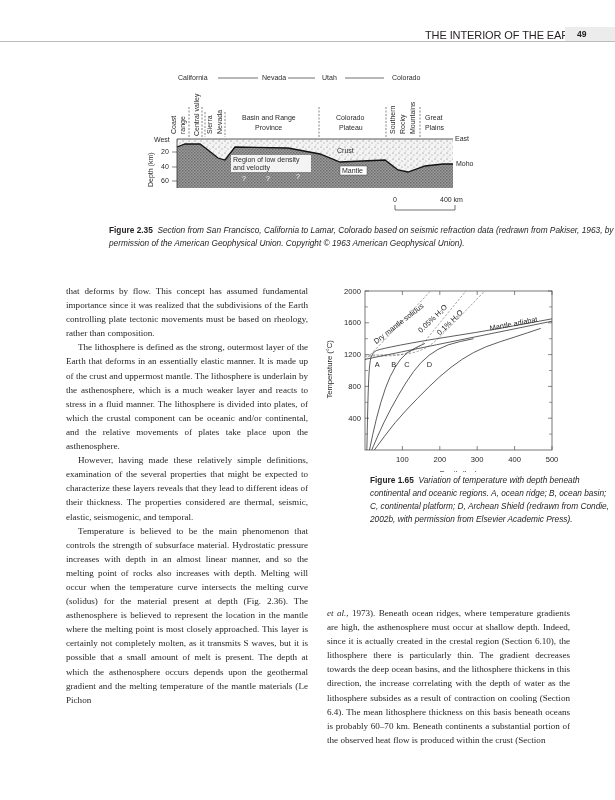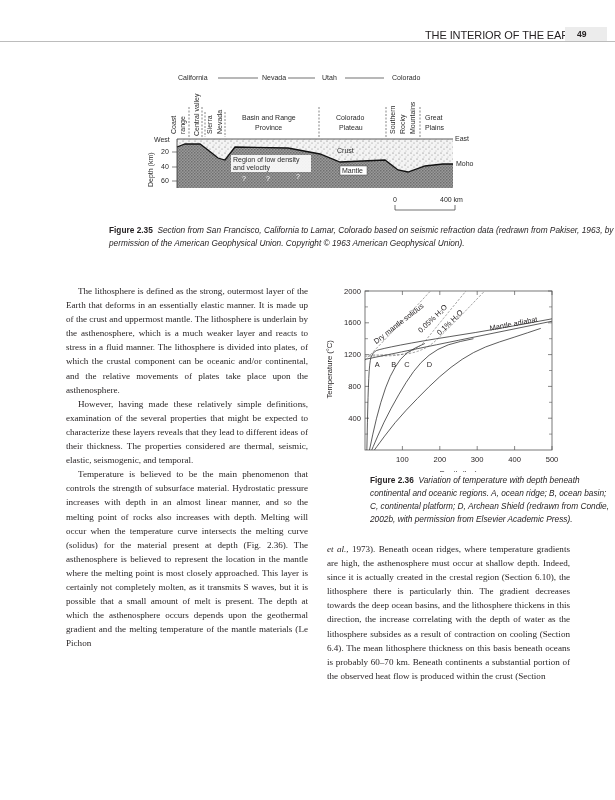--- a/index.html
+++ b/index.html
@@ -1,35 +1,35 @@
 <!DOCTYPE html>
 <html><head>
 <meta charset="utf-8">
 <style>
   html, body { margin: 0; padding: 0; background: #ffffff; }
   body { width: 615px; height: 800px; position: relative; overflow: hidden; font-family: "Liberation Serif", serif; color: #231f20; }
   .header-rule { position: absolute; left: 0; top: 41px; width: 615px; height: 1px; background: #bcbcbc; }
   .header-title { position: absolute; left: 425px; top: 29px; font-family: "Liberation Sans", sans-serif; font-size: 11px; letter-spacing: -0.1px; color: #231f20; }
-  .header-page-box { position: absolute; left: 565px; top: 27px; width: 42px; height: 14px; background: #ececec; }
+  .header-page-box { position: absolute; left: 565px; top: 27px; width: 50px; height: 14px; background: #ececec; }
   .header-page { position: absolute; left: 12px; top: 2px; font-family: "Liberation Sans", sans-serif; font-weight: bold; font-size: 8.6px; color: #231f20; }
 
   .fig35 { position: absolute; left: 140px; top: 62px; width: 345px; height: 160px; }
   .fig35 svg { position: absolute; left: 0; top: 0; }
   .s35 { font-family: "Liberation Sans", sans-serif; font-size: 7px; fill: #2a2a2a; }
 
   .caption { position: absolute; font-family: "Liberation Sans", sans-serif; font-size: 8.3px; line-height: 13px; color: #231f20; font-style: italic; margin-left: 43px; }
   .caption b { font-style: normal; font-weight: bold; }
   .cap35 { left: 66px; top: 224px; width: 520px; }
   .cap36 { left: 327px; top: 474px; width: 240px; }
 
   .col { position: absolute; font-size: 9.1px; line-height: 14.1px; text-align: justify; color: #231f20; }
   .col p { margin: 0; }
   .col p.ind { text-indent: 12px; }
   .left-col { left: 66px; top: 284px; width: 242px; }
-  .right-col { left: 327px; top: 542px; width: 243px; }
+  .right-col { left: 327px; top: 606px; width: 243px; }
 
   .fig36 { position: absolute; left: 320px; top: 282px; width: 260px; height: 190px; }
   .ax { font-family: "Liberation Sans", sans-serif; font-size: 7.6px; fill: #231f20; }
   .lbl { font-family: "Liberation Sans", sans-serif; font-size: 7.4px; fill: #231f20; }
 </style>
 </head>
 <body>
 
 <div>
   <span class="header-title">THE INTERIOR OF THE EARTH</span>
@@ -126,20 +126,21 @@
     <text class="s35" x="300" y="140">400 km</text>
   </svg>
 </div>
 
 <div class="caption cap35">
   <b>Figure 2.35</b>&nbsp;
   <span>Section from San Francisco, California to Lamar, Colorado based on seismic refraction data (redrawn from Pakiser, 1963, by permission of the American Geophysical Union. Copyright © 1963 American Geophysical Union).</span>
 </div>
 
 <div class="col left-col">
+  <p>that deforms by flow. This concept has assumed fundamental importance since it was realized that the subdivisions of the Earth controlling plate tectonic movements must be based on rheology, rather than composition.</p>
   <p class="ind">The lithosphere is defined as the strong, outermost layer of the Earth that deforms in an essentially elastic manner. It is made up of the crust and uppermost mantle. The lithosphere is underlain by the asthenosphere, which is a much weaker layer and reacts to stress in a fluid manner. The lithosphere is divided into plates, of which the crustal component can be oceanic and/or continental, and the relative movements of plates take place upon the asthenosphere.</p>
   <p class="ind">However, having made these relatively simple definitions, examination of the several properties that might be expected to characterize these layers reveals that they lead to different ideas of their thickness. The properties considered are thermal, seismic, elastic, seismogenic, and temporal.</p>
   <p class="ind">Temperature is believed to be the main phenomenon that controls the strength of subsurface material. Hydrostatic pressure increases with depth in an almost linear manner, and so the melting point of rocks also increases with depth. Melting will occur when the temperature curve intersects the melting curve (solidus) for the material present at depth (Fig. 2.36). The asthenosphere is believed to represent the location in the mantle where the melting point is most closely approached. This layer is certainly not completely molten, as it transmits S waves, but it is possible that a small amount of melt is present. The depth at which the asthenosphere occurs depends upon the geothermal gradient and the melting temperature of the mantle materials (Le Pichon</p>
 </div>
 
 <div class="fig36">
   <svg id="chart36" width="260" height="190" viewBox="0 0 260 190">
     <rect id="plot-frame" fill="none" stroke="#555" stroke-width="0.8" x="45" y="9" width="187" height="159"></rect>
     <g id="ticks">
         <line x1="45" y1="136.2" x2="49" y2="136.2" stroke="#555" stroke-width="0.7"></line>
@@ -202,19 +203,19 @@
         <text x="101.1" y="51.135000000000005" class="lbl" transform="rotate(-44 101.1 51.135000000000005)">0.05% H₂O</text>
         <text x="119.8" y="53.52000000000001" class="lbl" transform="rotate(-44 119.8 53.52000000000001)">0.1% H₂O</text>
         <text x="170.29000000000002" y="48.75" class="lbl" transform="rotate(-11 170.29000000000002 48.75)">Mantle adiabat</text>
       </g>
     <text id="ylabel" class="ax" transform="translate(12,116.5) rotate(-90)">Temperature (°C)</text>
     <text id="xlabel" class="ax" x="138.5" y="194" text-anchor="middle">Depth (km)</text>
   </svg>
 </div>
 
 <div class="caption cap36">
-  <b>Figure 2.36</b>&nbsp;
+  <b>Figure 1.65</b>&nbsp;
   <span>Variation of temperature with depth beneath continental and oceanic regions. A, ocean ridge; B, ocean basin; C, continental platform; D, Archean Shield (redrawn from Condie, 2002b, with permission from Elsevier Academic Press).</span>
 </div>
 
 <div class="col right-col">
   <p><i>et al.</i><span>, 1973). Beneath ocean ridges, where temperature gradients are high, the asthenosphere must occur at shallow depth. Indeed, since it is actually created in the crestal region (Section 6.10), the lithosphere there is particularly thin. The gradient decreases towards the deep ocean basins, and the lithosphere thickens in this direction, the increase correlating with the depth of water as the lithosphere subsides as a result of contraction on cooling (Section 6.4). The mean lithosphere thickness on this basis beneath oceans is probably 60–70 km. Beneath continents a substantial portion of the observed heat flow is produced within the crust (Section</span></p>
 </div>
 
 </body></html>

